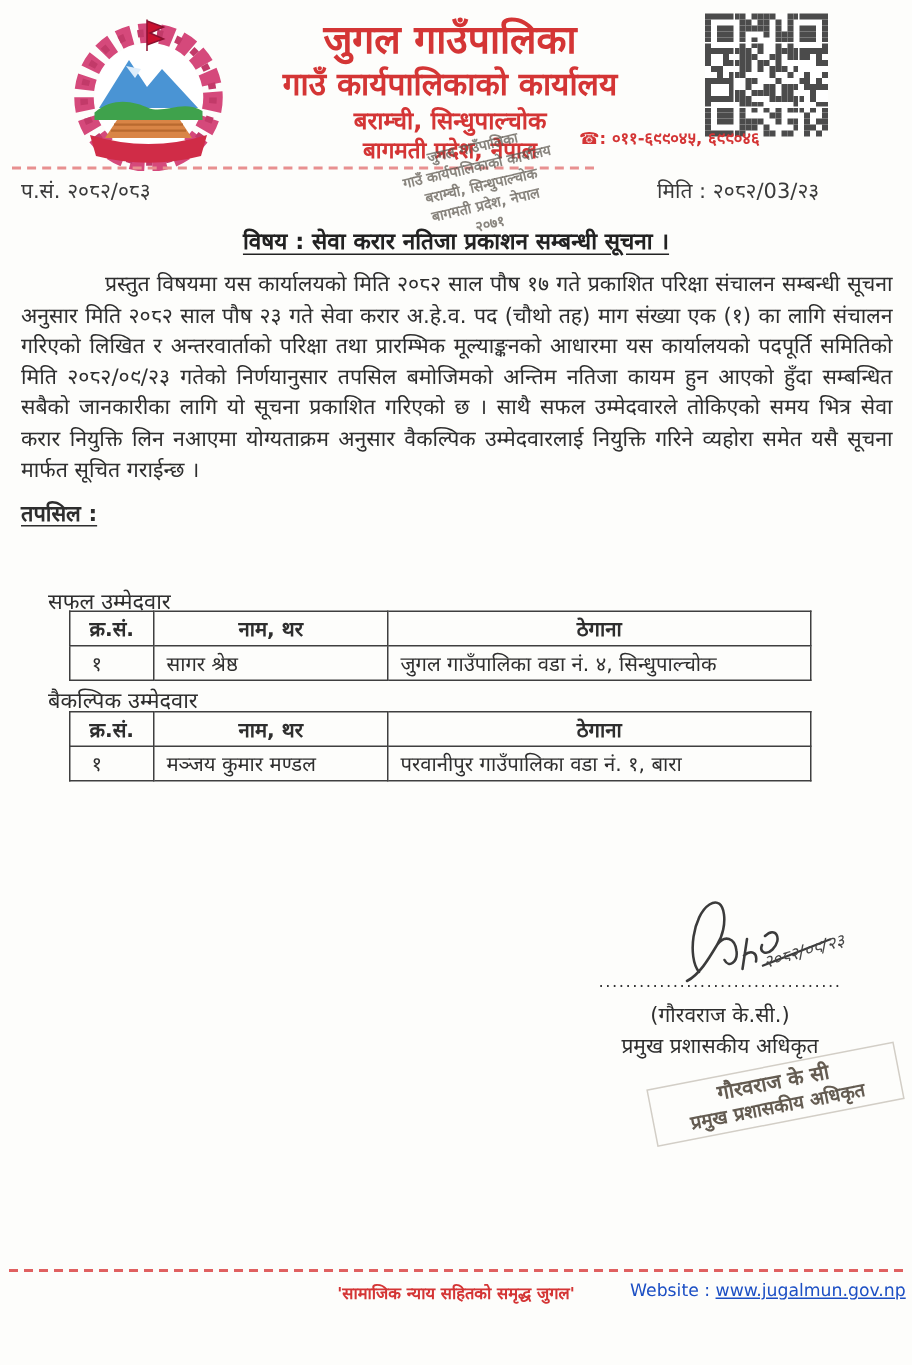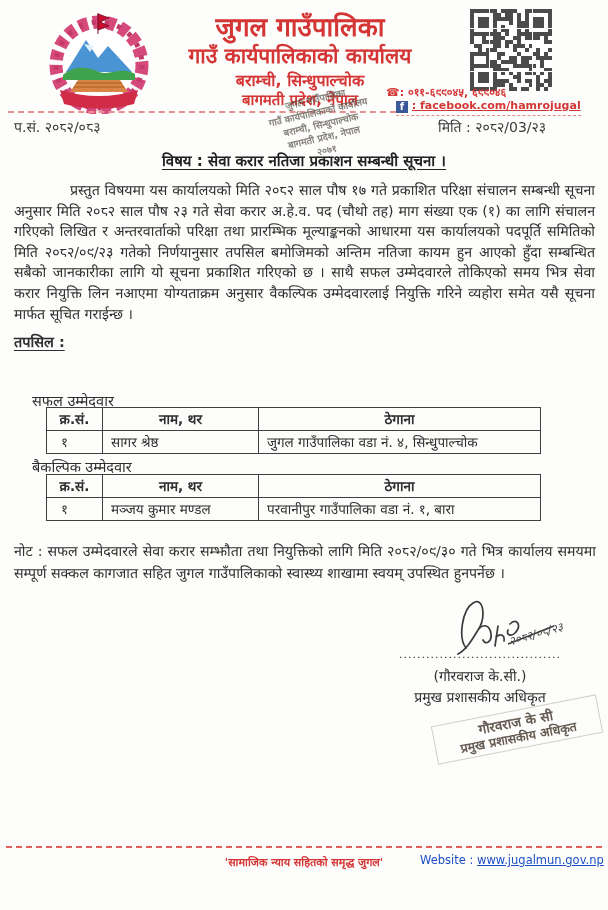--- a/index.html
+++ b/index.html
@@ -342,24 +342,20 @@
       <i style="left:66.4px;top:78.1px;width:3.9px;height:3.9px"></i>
       <i style="left:74.2px;top:78.1px;width:3.9px;height:3.9px"></i>
     </div>
 
   <div class="abs phone-row">
     <span>☎</span><span>: ०११-६९९०४५, ६९९०४६</span>
   </div>
 
   <div class="abs header-divider"></div>
 
-  <div class="abs fb-row">
-    <span class="fb-badge">f</span>
-    <span class="fb-link">: facebook.com/hamrojugal</span>
-  </div>
 
   <div class="abs ref">प.सं. २०८२/०८३</div>
   <div class="abs date">मिति : २०८२/03/२३</div>
 
   <div class="abs watermark">
     <div>जुगल गाउँपालिका</div>
     <div>गाउँ कार्यपालिकाको कार्यालय</div>
     <div>बराम्ची, सिन्धुपाल्चोक</div>
     <div>बागमती प्रदेश, नेपाल</div>
     <div>२०७१</div>
@@ -408,21 +404,20 @@
       <th>ठेगाना</th>
     </tr>
     <tr>
       <td class="c0">१</td>
       <td>मञ्जय कुमार मण्डल</td>
       <td>परवानीपुर गाउँपालिका वडा नं. १, बारा</td>
     </tr>
   </tbody>
     </table>
 
-  <div class="abs note">नोट : सफल उम्मेदवारले सेवा करार सम्झौता तथा नियुक्तिको लागि मिति २०८२/०९/३० गते भित्र कार्यालय समयमा सम्पूर्ण सक्कल कागजात सहित जुगल गाउँपालिकाको स्वास्थ्य शाखामा स्वयम् उपस्थित हुनपर्नेछ ।</div>
 
   <svg class="abs sig-scribble" width="130" height="64" viewBox="0 0 130 64">
     <path d="M30,52 C22,42 26,14 37,7 C48,0 50,22 42,34 C36,44 30,54 22,58
              M42,34 C47,27 54,29 55,38 C56,45 50,50 47,44
              M62,30 l-3,20 M60,41 c5,-4 9,-2 8,4
              M74,28 c7,-7 12,2 5,9 c-4,4 -9,2 -7,-3" stroke="#3b3b3b" fill="none" stroke-width="1.7" stroke-linecap="round"></path>
     <path d="M72,48 L118,30" stroke="#3b3b3b" fill="none" stroke-width="1.4"></path>
   </svg>
   <div class="abs sig-date">२०८२/०९/२३</div>
   <div class="abs sig-dots">....................................</div>

